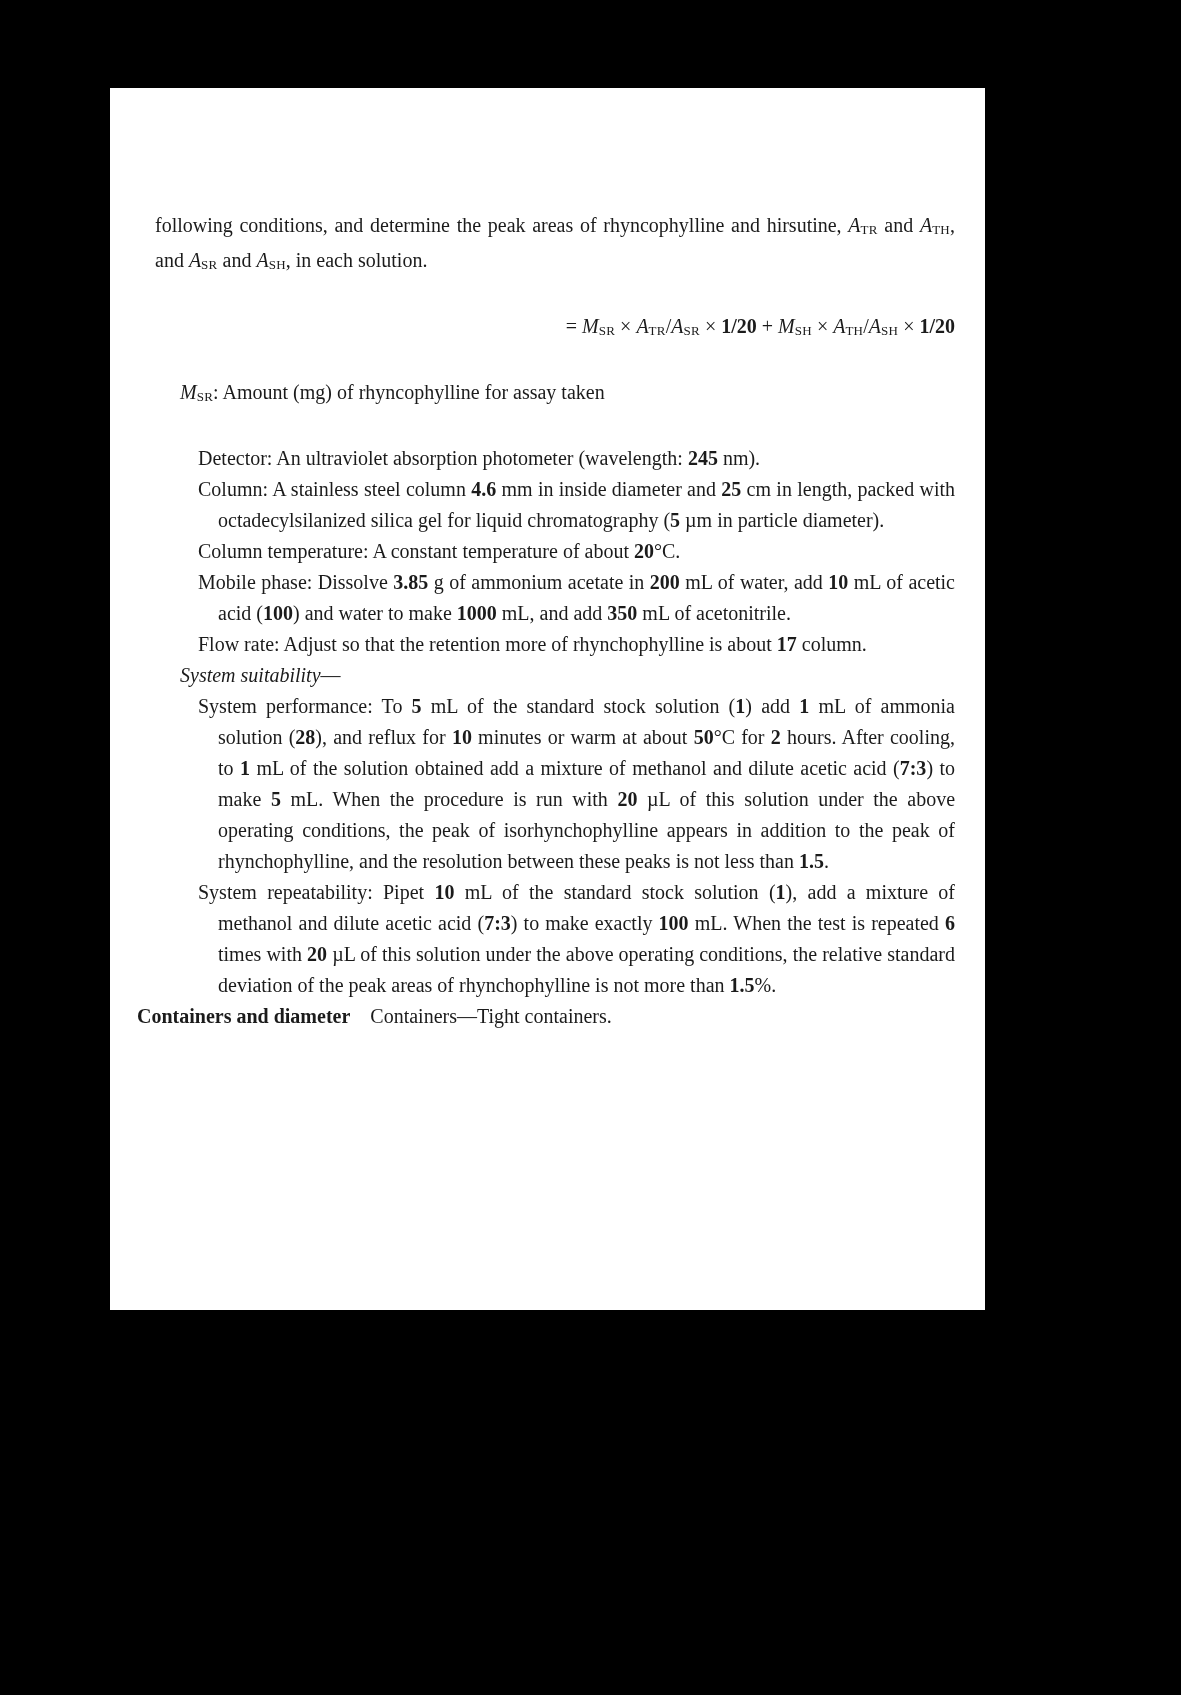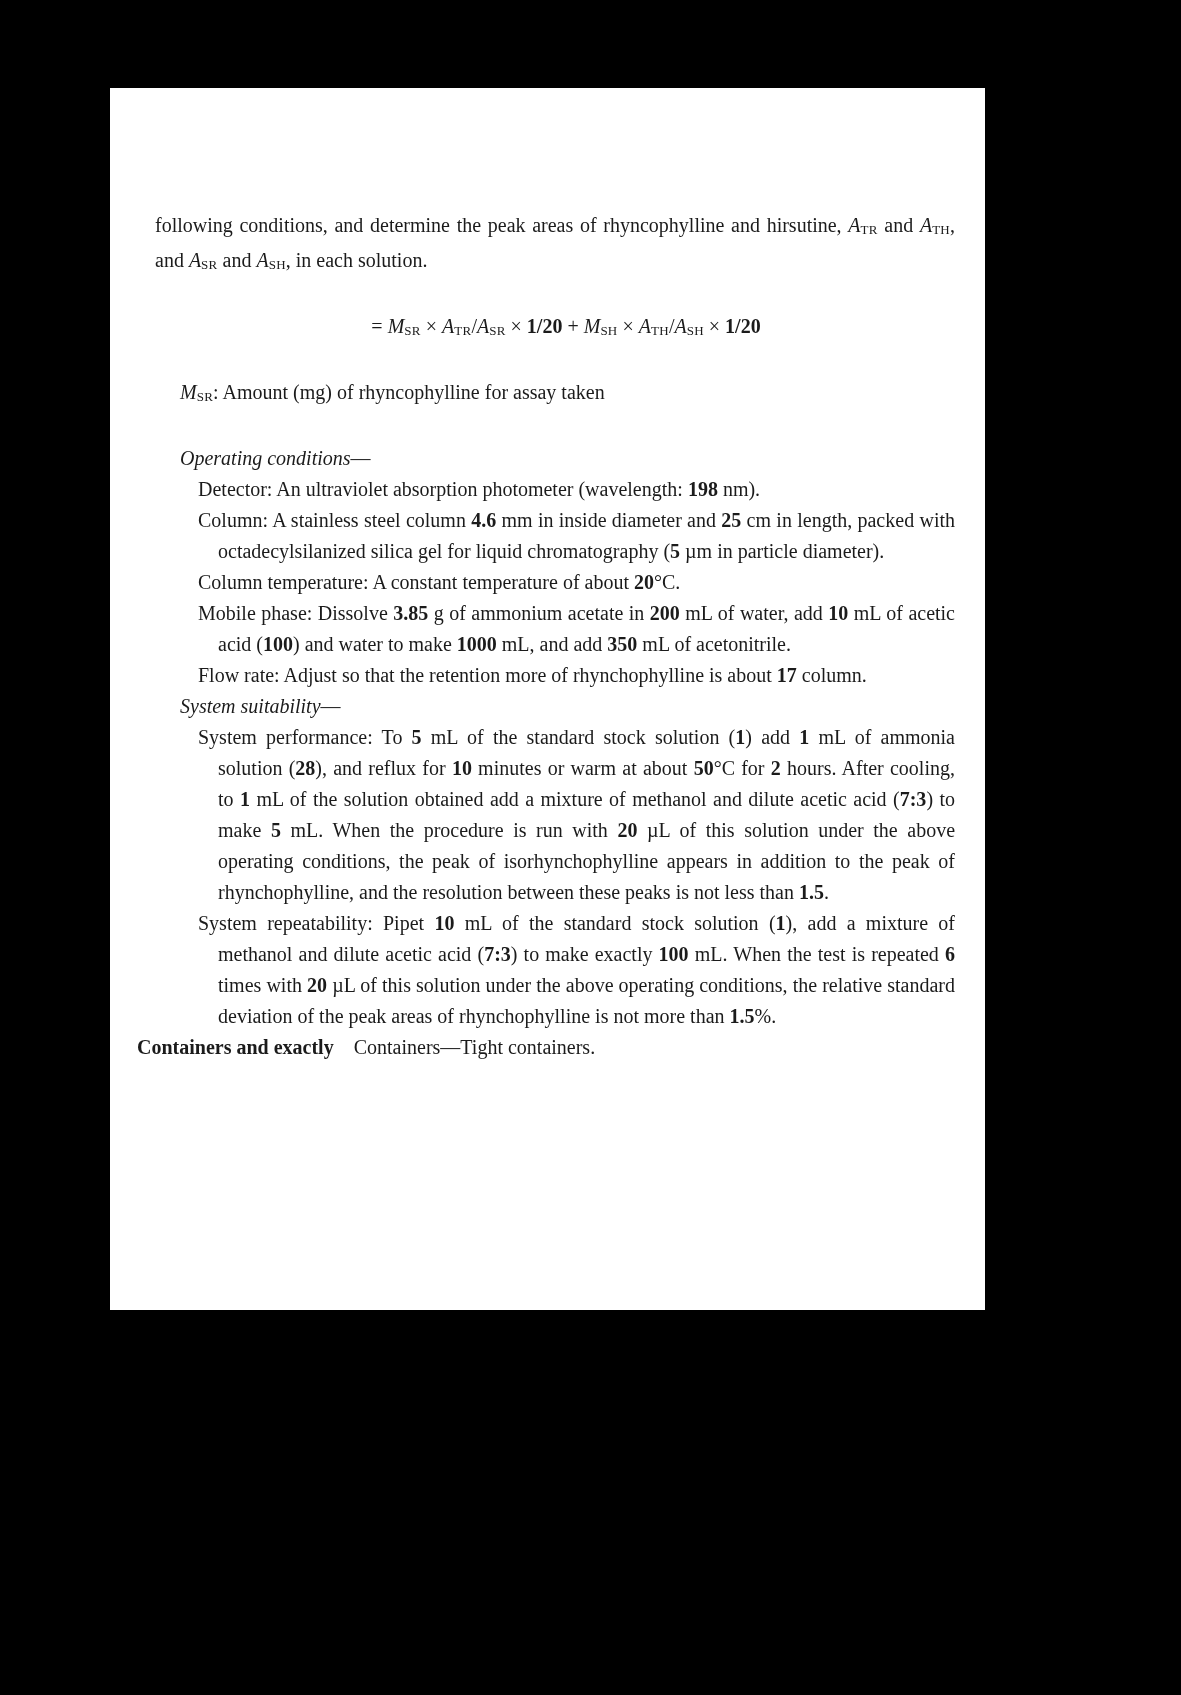--- a/index.html
+++ b/index.html
@@ -32,45 +32,44 @@
     color: #1b1b1b;
   }
 
   .block { text-align: justify; }
   .block.spacer { height: 31px; }
 
   
   .l0 { padding-left: 0; }
   .l1 { padding-left: 18px; }
   .l2 { padding-left: 43px; }
-  .eq { padding-left: 40px; text-align: center; }
+  .eq { padding-left: 40px; text-align: right; }
   .l3 { padding-left: 81px; text-indent: -20px; }
 
   .seg-n { }
   .seg-b { font-weight: 700; }
   .seg-i { font-style: italic; }
   .seg-sub { font-size: 13px; vertical-align: -2px; letter-spacing: 0.02em; }
 </style>
 </head>
 <body>
 
 <div class="stage">
   <div class="paper">
     <div class="doc">
         <div class="block l1"><span class="seg-n">following conditions, and determine the peak areas of rhyncophylline and hirsutine, </span><span class="seg-i">A</span><span class="seg-sub">TR</span><span class="seg-n"> and </span><span class="seg-i">A</span><span class="seg-sub">TH</span><span class="seg-n">, and </span><span class="seg-i">A</span><span class="seg-sub">SR</span><span class="seg-n"> and </span><span class="seg-i">A</span><span class="seg-sub">SH</span><span class="seg-n">, in each solution.</span></div>
         <div class="block spacer"></div>
         <div class="block eq"><span class="seg-n">= </span><span class="seg-i">M</span><span class="seg-sub">SR</span><span class="seg-n"> × </span><span class="seg-i">A</span><span class="seg-sub">TR</span><span class="seg-n">/</span><span class="seg-i">A</span><span class="seg-sub">SR</span><span class="seg-n"> × </span><span class="seg-b">1/20</span><span class="seg-n"> + </span><span class="seg-i">M</span><span class="seg-sub">SH</span><span class="seg-n"> × </span><span class="seg-i">A</span><span class="seg-sub">TH</span><span class="seg-n">/</span><span class="seg-i">A</span><span class="seg-sub">SH</span><span class="seg-n"> × </span><span class="seg-b">1/20</span></div>
         <div class="block spacer"></div>
         <div class="block l2"><span class="seg-i">M</span><span class="seg-sub">SR</span><span class="seg-n">: Amount (mg) of rhyncophylline for assay taken</span></div>
         <div class="block spacer"></div>
-        <div class="block l2"><span class="seg-i">Operating conditions</span><span class="seg-n">—</span></div>
-        <div class="block l3"><span class="seg-n">Detector: An ultraviolet absorption photometer (wavelength: </span><span class="seg-b">198</span><span class="seg-n"> nm).</span></div>
+        <div class="block l3"><span class="seg-n">Detector: An ultraviolet absorption photometer (wavelength: </span><span class="seg-b">245</span><span class="seg-n"> nm).</span></div>
         <div class="block l3"><span class="seg-n">Column: A stainless steel column </span><span class="seg-b">4.6</span><span class="seg-n"> mm in inside diameter and </span><span class="seg-b">25</span><span class="seg-n"> cm in length, packed with octadecylsilanized silica gel for liquid chromatography (</span><span class="seg-b">5</span><span class="seg-n"> µm in particle diameter).</span></div>
         <div class="block l3"><span class="seg-n">Column temperature: A constant temperature of about </span><span class="seg-b">20</span><span class="seg-n">°C.</span></div>
         <div class="block l3"><span class="seg-n">Mobile phase: Dissolve </span><span class="seg-b">3.85</span><span class="seg-n"> g of ammonium acetate in </span><span class="seg-b">200</span><span class="seg-n"> mL of water, add </span><span class="seg-b">10</span><span class="seg-n"> mL of acetic acid (</span><span class="seg-b">100</span><span class="seg-n">) and water to make </span><span class="seg-b">1000</span><span class="seg-n"> mL, and add </span><span class="seg-b">350</span><span class="seg-n"> mL of acetonitrile.</span></div>
         <div class="block l3"><span class="seg-n">Flow rate: Adjust so that the retention more of rhynchophylline is about </span><span class="seg-b">17</span><span class="seg-n"> column.</span></div>
         <div class="block l2"><span class="seg-i">System suitability</span><span class="seg-n">—</span></div>
         <div class="block l3"><span class="seg-n">System performance: To </span><span class="seg-b">5</span><span class="seg-n"> mL of the standard stock solution (</span><span class="seg-b">1</span><span class="seg-n">) add </span><span class="seg-b">1</span><span class="seg-n"> mL of ammonia solution (</span><span class="seg-b">28</span><span class="seg-n">), and reflux for </span><span class="seg-b">10</span><span class="seg-n"> minutes or warm at about </span><span class="seg-b">50</span><span class="seg-n">°C for </span><span class="seg-b">2</span><span class="seg-n"> hours. After cooling, to </span><span class="seg-b">1</span><span class="seg-n"> mL of the solution obtained add a mixture of methanol and dilute acetic acid (</span><span class="seg-b">7:3</span><span class="seg-n">) to make </span><span class="seg-b">5</span><span class="seg-n"> mL. When the procedure is run with </span><span class="seg-b">20</span><span class="seg-n"> µL of this solution under the above operating conditions, the peak of isorhynchophylline appears in addition to the peak of rhynchophylline, and the resolution between these peaks is not less than </span><span class="seg-b">1.5</span><span class="seg-n">.</span></div>
         <div class="block l3"><span class="seg-n">System repeatability: Pipet </span><span class="seg-b">10</span><span class="seg-n"> mL of the standard stock solution (</span><span class="seg-b">1</span><span class="seg-n">), add a mixture of methanol and dilute acetic acid (</span><span class="seg-b">7:3</span><span class="seg-n">) to make exactly </span><span class="seg-b">100</span><span class="seg-n"> mL. When the test is repeated </span><span class="seg-b">6</span><span class="seg-n"> times with </span><span class="seg-b">20</span><span class="seg-n"> µL of this solution under the above operating conditions, the relative standard deviation of the peak areas of rhynchophylline is not more than </span><span class="seg-b">1.5</span><span class="seg-n">%.</span></div>
-        <div class="block l0"><span class="seg-b">Containers and exactly</span><span class="seg-n"> Containers—Tight containers.</span></div>
+        <div class="block l0"><span class="seg-b">Containers and diameter</span><span class="seg-n"> Containers—Tight containers.</span></div>
       </div>
   </div>
 </div>
 
 </body></html>

